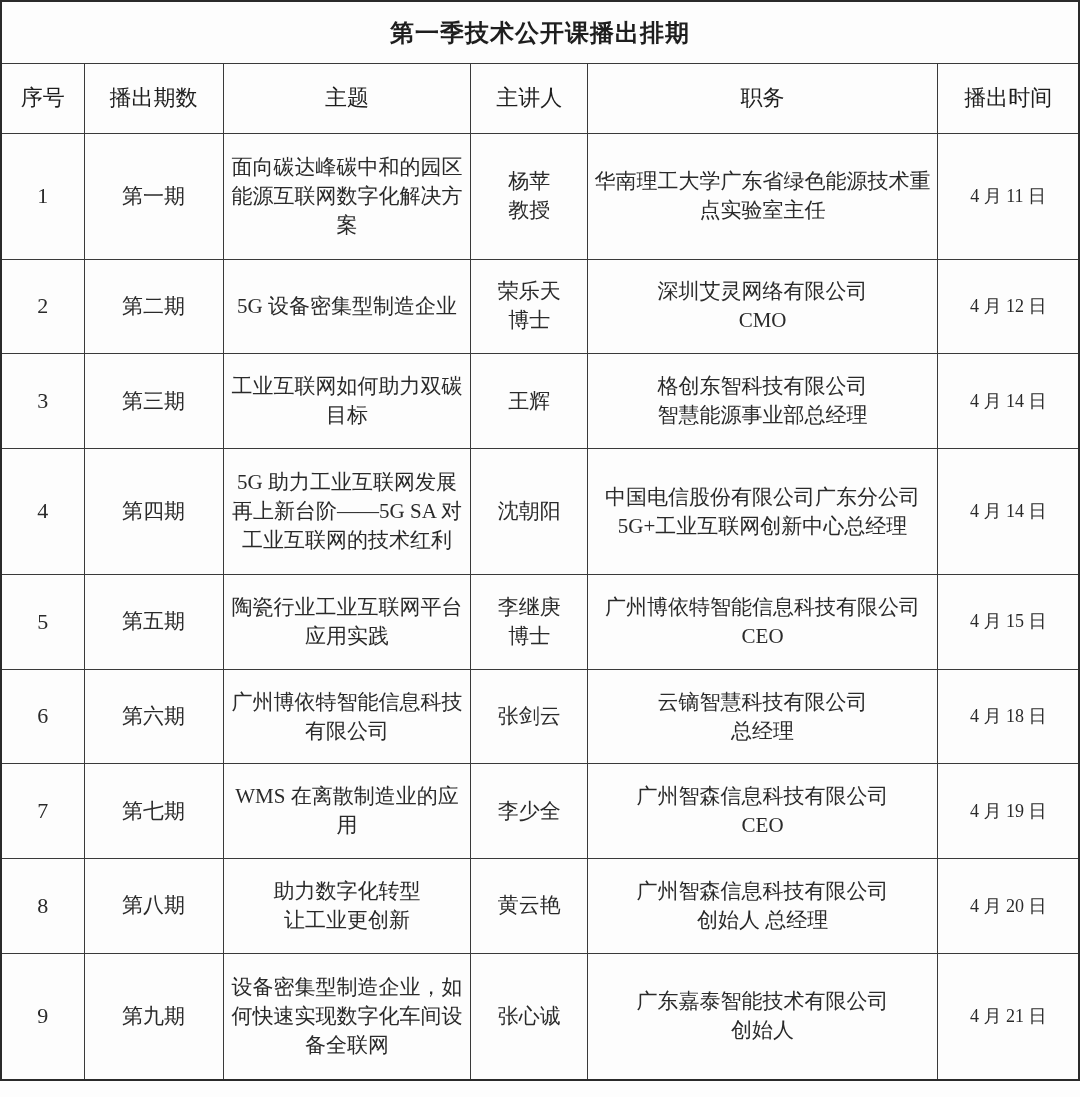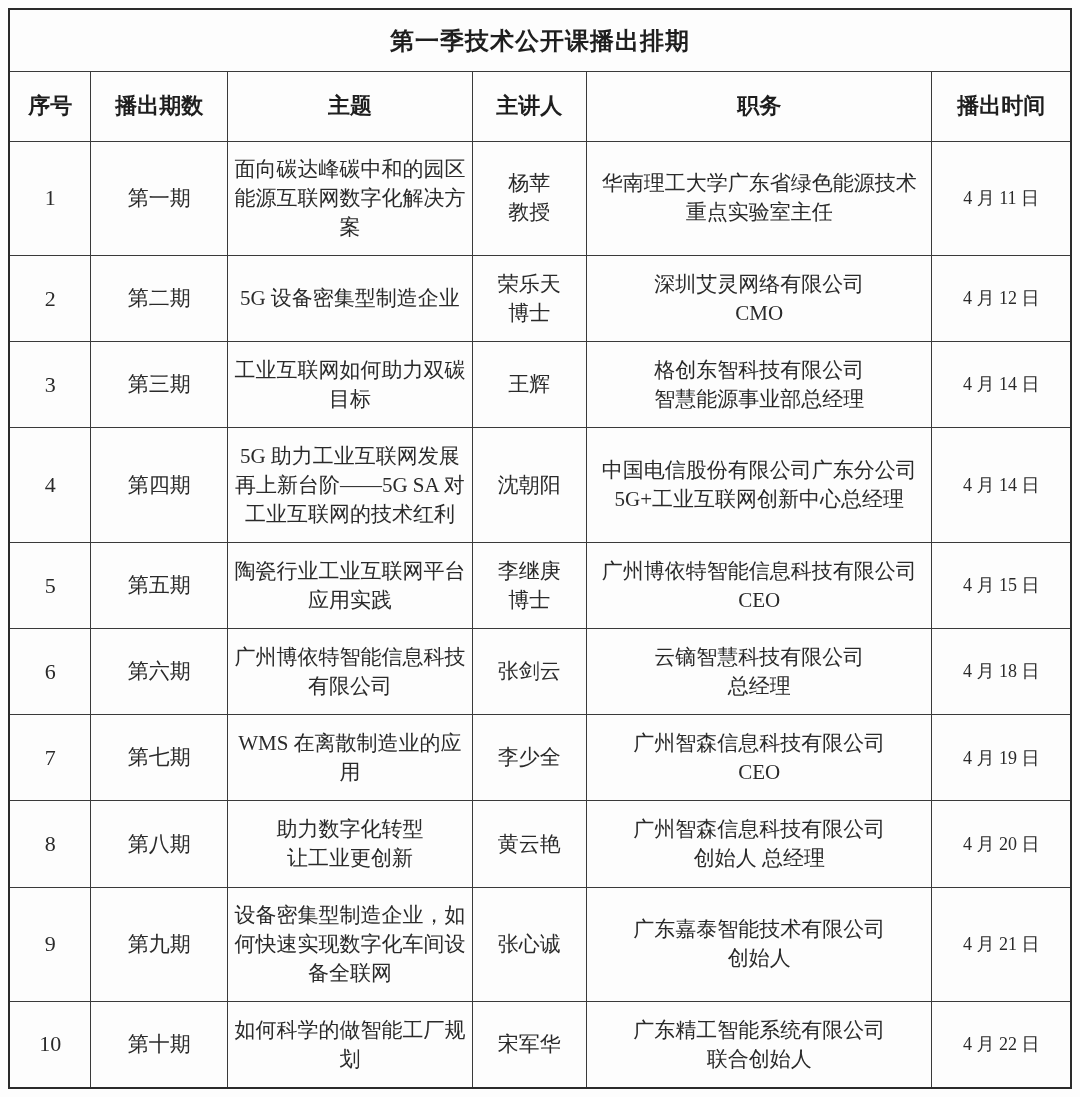--- a/index.html
+++ b/index.html
@@ -7,21 +7,20 @@
     padding: 0;
     background: #ffffff;
     font-family: "Liberation Serif", "DejaVu Serif", serif;
     color: #262626;
   }
   .page {
     width: 1080px;
     height: 1097px;
     background: #fdfdfd;
     box-sizing: border-box;
-    padding: 8px;
   }
   table.schedule {
     width: 100%;
     height: 1081px;
     border-collapse: collapse;
     table-layout: fixed;
     background: #fdfdfd;
   }
   table.schedule, table.schedule td, table.schedule th {
     border: 1px solid #3a3a3a;
@@ -42,21 +41,21 @@
     height: 62px;
     font-size: 24px;
     font-weight: bold;
     font-family: "Liberation Sans", "DejaVu Sans", sans-serif;
     letter-spacing: 1px;
     color: #1e1e1e;
   }
   .header-row th {
     height: 70px;
     font-size: 22px;
-    font-weight: bold;
+    font-weight: normal;
     font-family: "Liberation Sans", "DejaVu Sans", sans-serif;
     color: #1e1e1e;
   }
   tbody tr { height: 78px; }
   tbody td {
     font-size: 21px;
     color: #2a2a2a;
   }
   td.col-no   { font-size: 22px; }
   td.col-date { font-size: 18px; }
@@ -169,24 +168,15 @@
   </tr>
         <tr>
     <td class="col-no">9</td>
     <td class="col-episode">第九期</td>
     <td class="col-topic">设备密集型制造企业，如何快速实现数字化车间设备全联网</td>
     <td class="col-speaker">张心诚</td>
     <td class="col-role">广东嘉泰智能技术有限公司
 创始人</td>
     <td class="col-date">4 月 21 日</td>
   </tr>
-        <tr>
-    <td class="col-no">10</td>
-    <td class="col-episode">第十期</td>
-    <td class="col-topic">如何科学的做智能工厂规划</td>
-    <td class="col-speaker">宋军华</td>
-    <td class="col-role">广东精工智能系统有限公司
-联合创始人</td>
-    <td class="col-date">4 月 22 日</td>
-  </tr>
       </tbody>
   </table>
 </div>
 
 </body></html>

